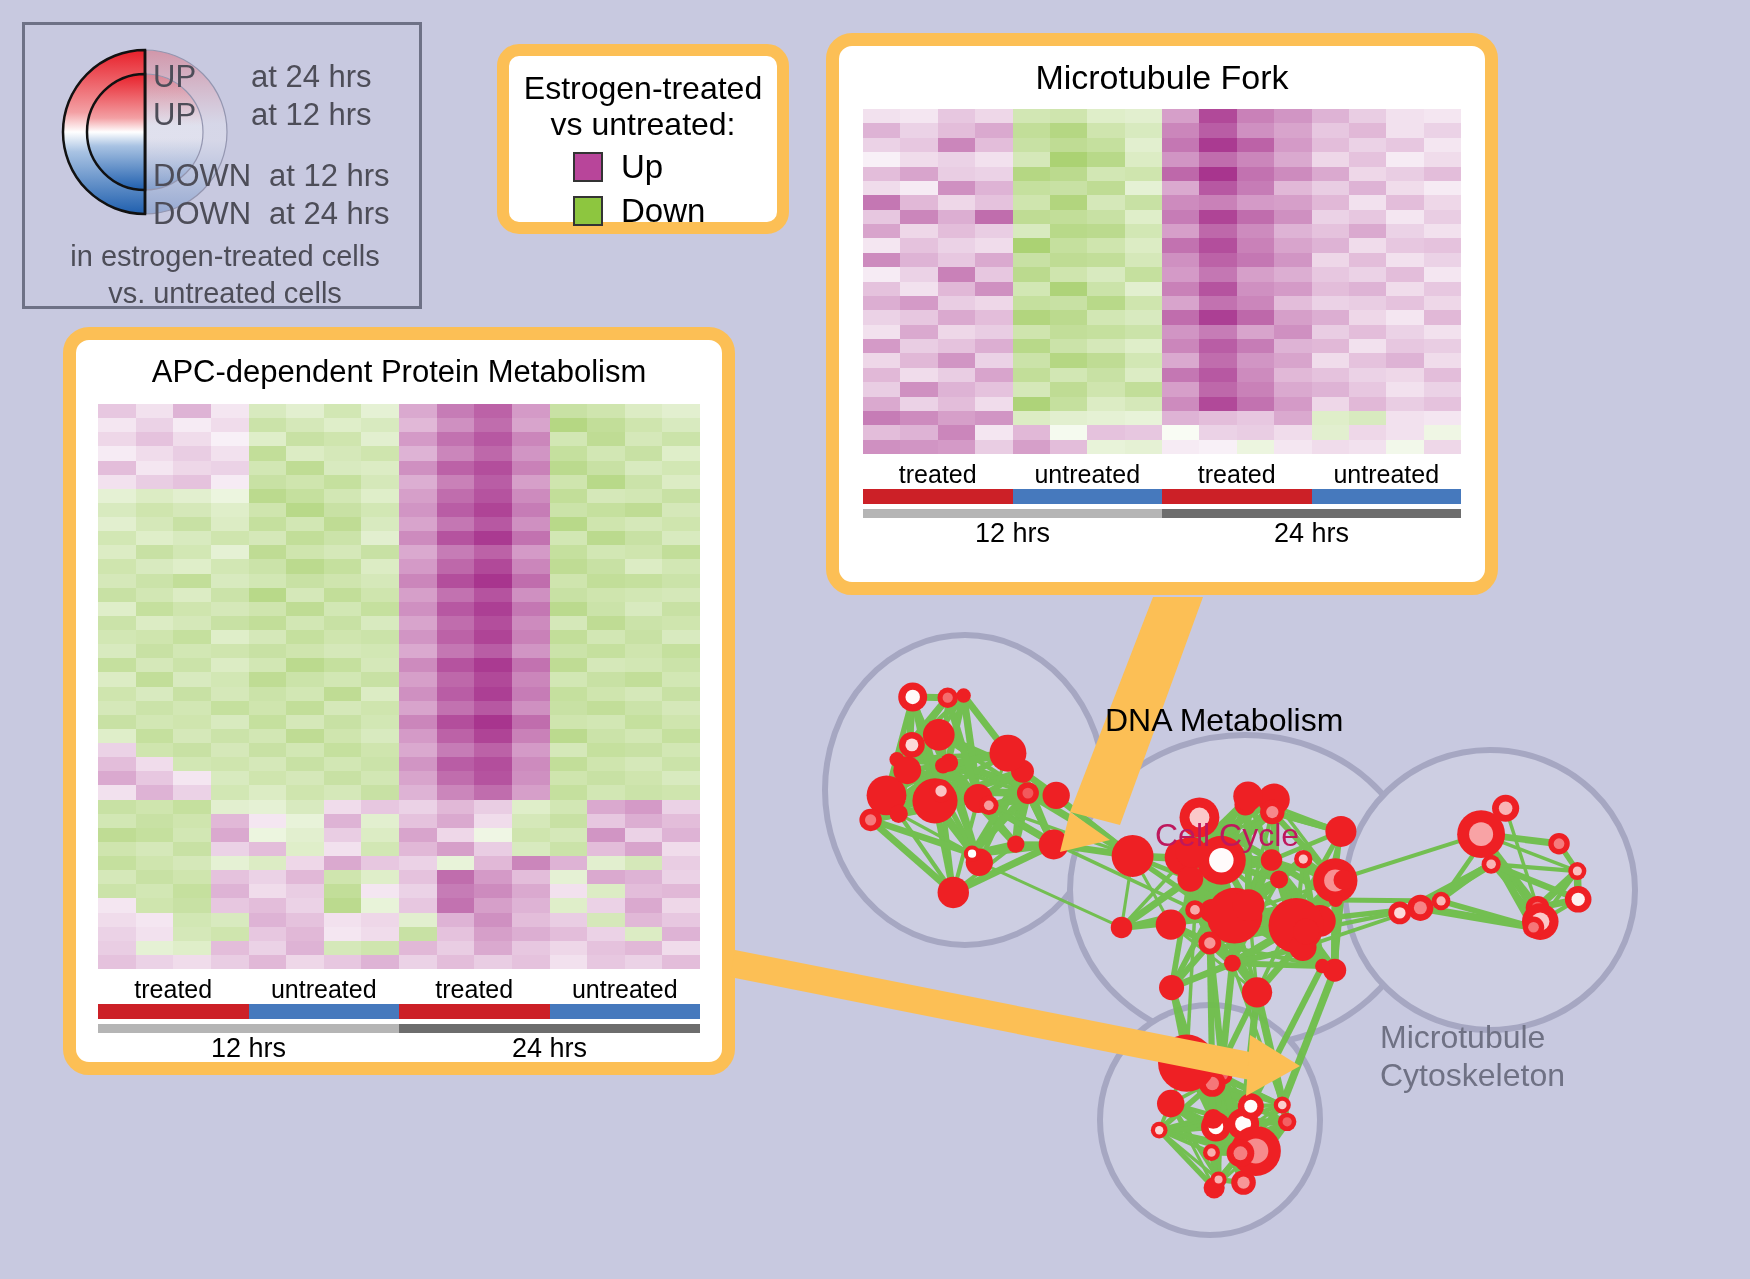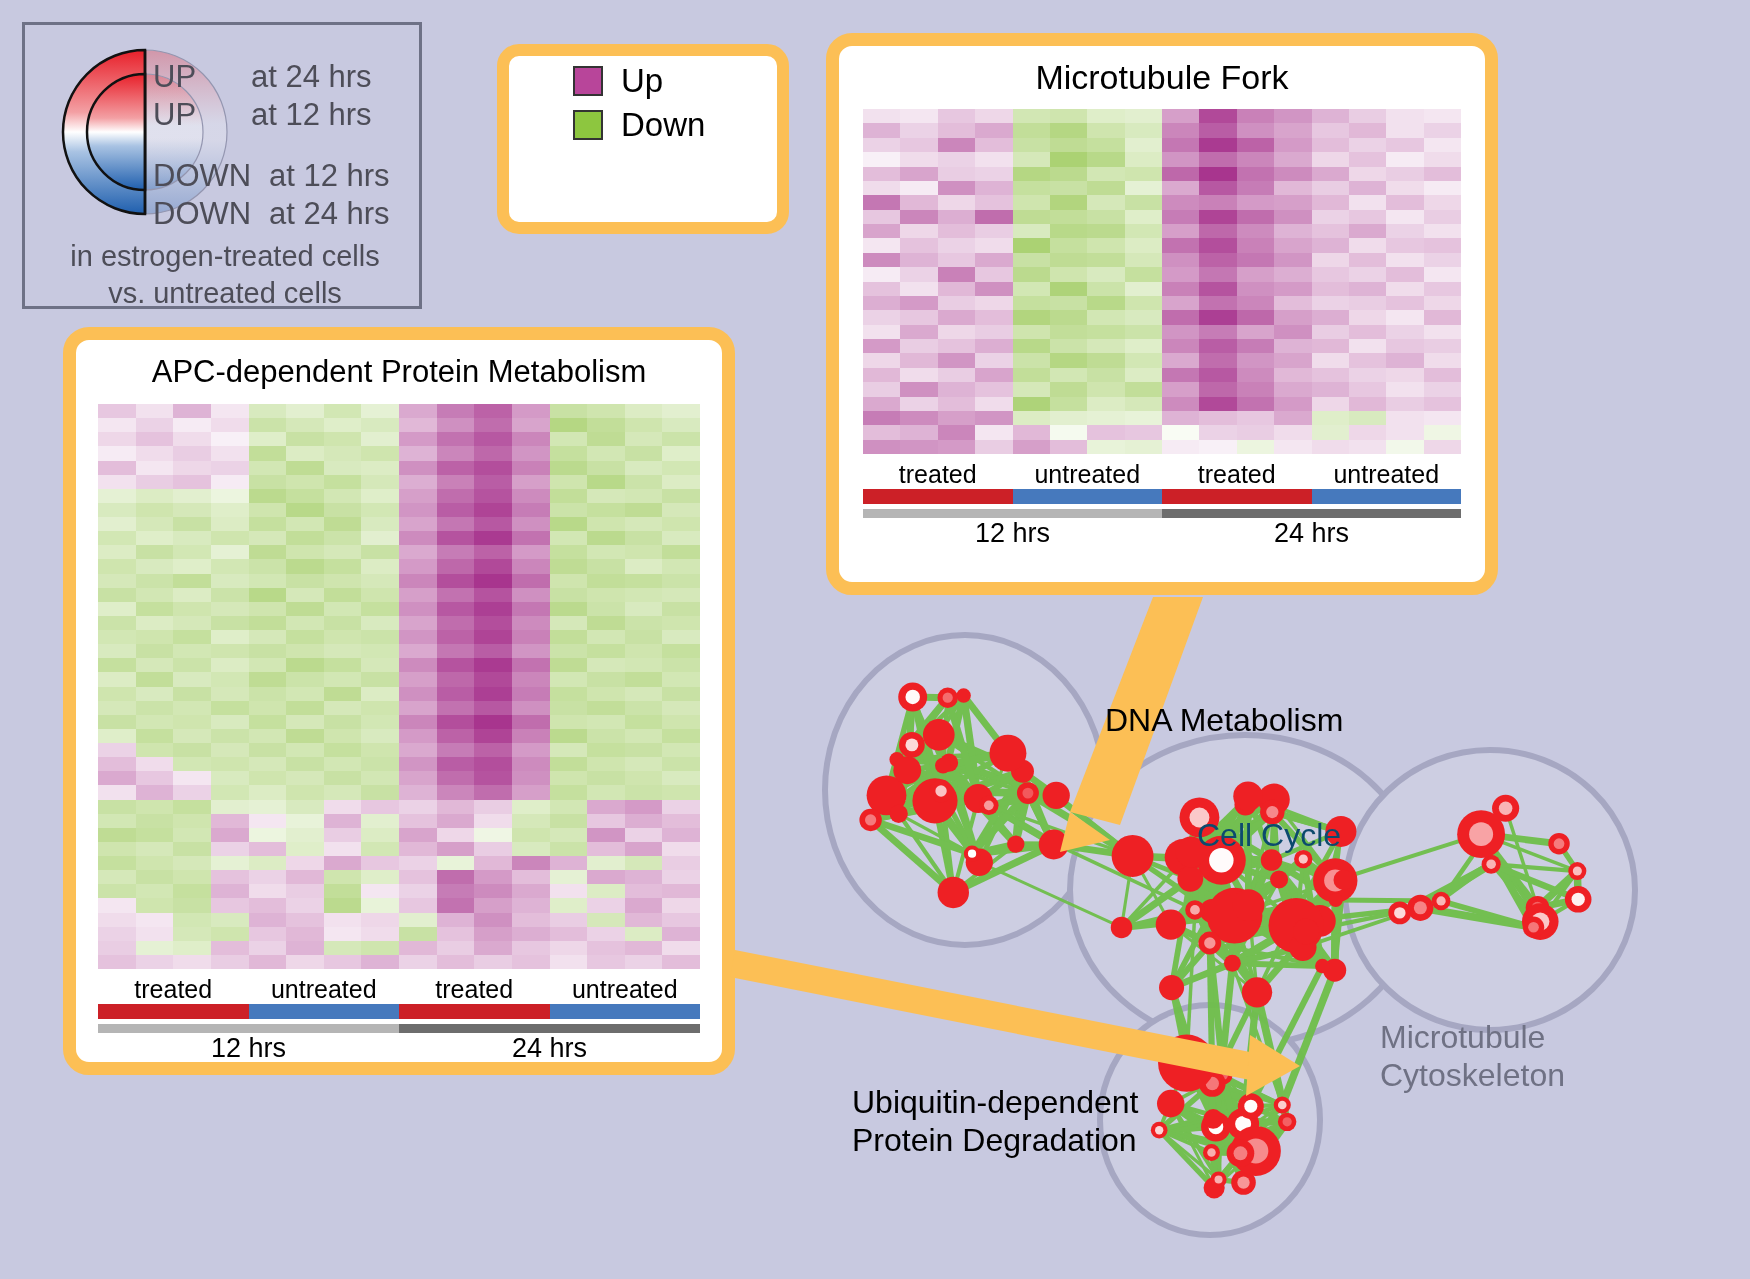--- a/index.html
+++ b/index.html
@@ -89,20 +89,24 @@
     <div class="ckrow" style="left:128px;top:133px;">DOWN</div>
     <div class="ckrow" style="left:244px;top:133px;">at 12 hrs</div>
     <div class="ckrow" style="left:128px;top:171px;">DOWN</div>
     <div class="ckrow" style="left:244px;top:171px;">at 24 hrs</div>
 
     <div class="ckfoot" style="top:252px;">vs. untreated cells</div>
     <div class="ckfoot" style="top:215px;">in estrogen-treated cells</div>
   </div>
 
   <div id="updown">
+    <div class="ttl">
+      <div>Estrogen-treated</div>
+      <div>vs untreated:</div>
+    </div>
     <div class="swrow">
       <span class="sw" style="background:#b8459a"></span>
       <span class="swlab">Up</span>
     </div>
     <div class="swrow">
       <span class="sw" style="background:#8dc63f"></span>
       <span class="swlab">Down</span>
     </div>
   </div>
 
@@ -1919,19 +1923,17 @@
   </svg>
 
   <svg class="stage" viewBox="0 0 1750 1279" style="pointer-events:none">
     <path d="M1153,597 L1203,597 L1120,825 L1070,812 Z" fill="#fcbf55"></path>
     <path d="M1070,812 L1110,840 L1060,852 Z" fill="#fcbf55"></path>
     <path d="M735,950 L1255,1053 L1250,1080 L730,977 Z" fill="#fcbf55"></path>
     <path d="M1250,1035 L1300,1066 L1246,1096 Z" fill="#fcbf55"></path>
   </svg>
 
   <div class="netlab" style="left:1105px;top:662px;font-size:32px;color:#000;">DNA Metabolism</div>
-  <div class="netlab" style="left:1197px;top:777px;font-size:32px;color:#0c4a6e;">Cell Cycle</div>
+  <div class="netlab" style="left:1155px;top:777px;font-size:32px;color:#be185d;">Cell Cycle</div>
   <div class="netlab" style="left:1380px;top:978px;font-size:32px;color:#6f7184;line-height:1.2;text-align:left;">Microtubule
 Cytoskeleton</div>
-  <div class="netlab" style="left:852px;top:1043px;font-size:32px;color:#000;line-height:1.2;">Ubiquitin-dependent
-Protein Degradation</div>
 
 </div>
 
 </body></html>

